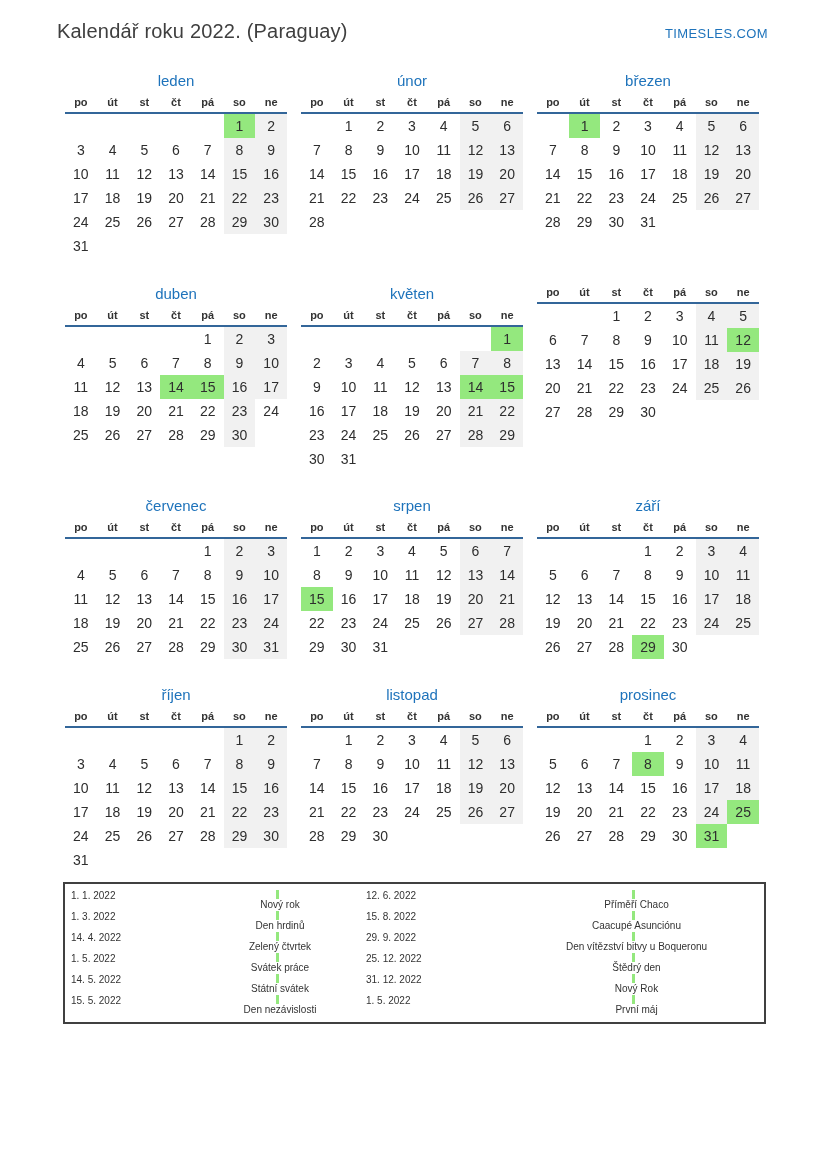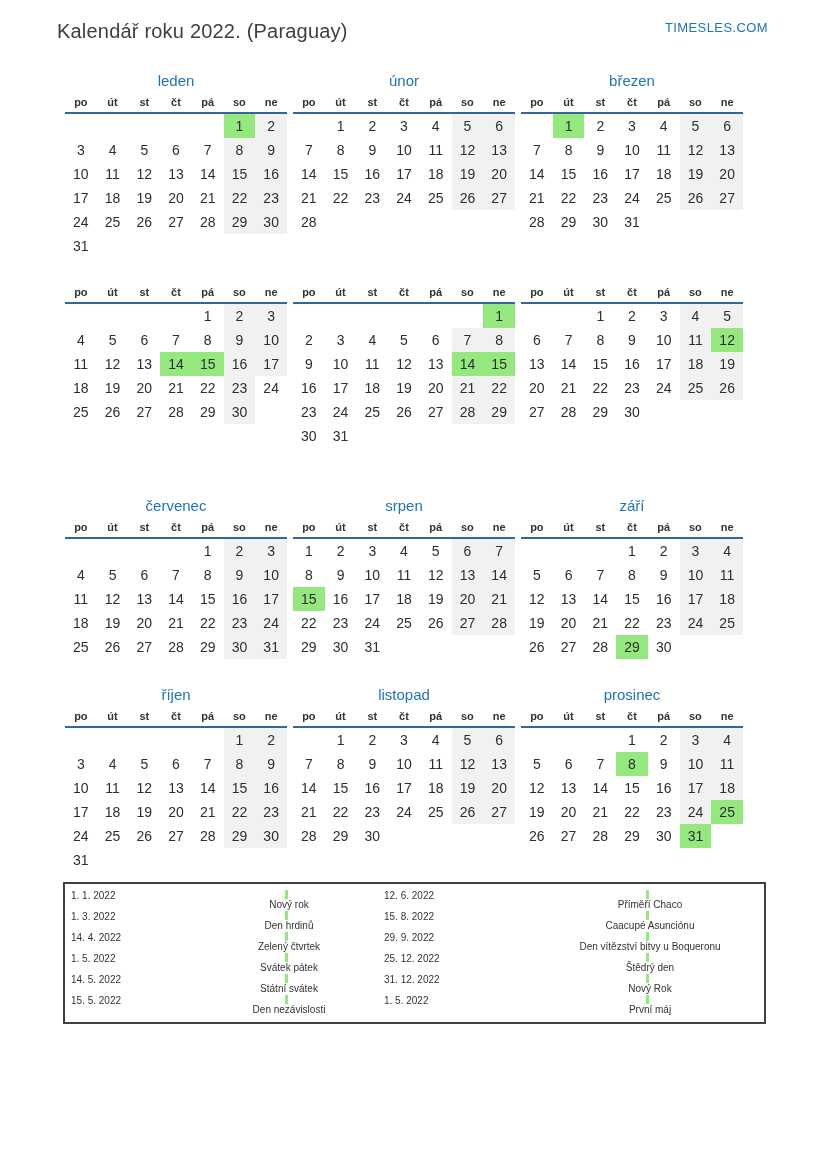--- a/index.html
+++ b/index.html
@@ -8,37 +8,37 @@
   }
   *{box-sizing:border-box;}
   html,body{margin:0;padding:0;}
   body{
     width:827px;height:1169px;background:#ffffff;
     font-family:"Liberation Sans",sans-serif;overflow:hidden;
   }
   header{display:flex;justify-content:space-between;align-items:flex-start;
     padding:20px 59px 0 57px;}
   h1{margin:0;font-size:20px;font-weight:400;color:var(--titlegray);letter-spacing:0.2px;}
-  .site{font-size:13px;color:var(--blue);letter-spacing:0.4px;
+  .site{font-size:13px;color:var(--blue);margin-top:6px;letter-spacing:0.4px;
     text-decoration:none;cursor:pointer;}
-  .months{display:grid;grid-template-columns:repeat(3,222px);column-gap:6px;
+  .months{display:grid;grid-template-columns:repeat(3,222px);column-gap:14px;
     grid-template-rows:213px 212px 189px auto;margin:29px 13px 0 65px;}
   .month{width:222px;}
   .mtitle{font-size:15px;color:var(--blue);text-align:center;line-height:18px;
     margin-bottom:5px;}
   .wrow{display:grid;grid-template-columns:repeat(7,1fr);}
   .whead{border-bottom:2px solid var(--navy);padding-bottom:2px;font-weight:bold;}
   .wd{font-size:11px;color:#333333;text-align:center;line-height:15px;}
   .cell{display:flex;align-items:center;justify-content:center;height:24px;
     font-size:14px;color:var(--text);}
   .wknd{background:var(--gray);}
   .hl{background:var(--green);}
   .legend{margin:10px 0 0 63px;width:703px;border:2px solid var(--border);
     padding:6px 0;}
-  .lrow{display:grid;grid-template-columns:135px 160px 149px auto;gap:9px;}
+  .lrow{display:grid;grid-template-columns:135px 160px 149px auto;}
   .ldate{font-size:10px;color:#333333;line-height:12px;padding-left:6px;}
   .lname{font-size:10px;color:#333333;line-height:12px;display:flex;align-items:center;flex-direction:column;}
   .lbar{display:inline-block;width:3px;height:9px;background:var(--green);
     margin-right:6px;flex:none;}
 </style>
 </head>
 <body>
 
 <div>
   <header>
@@ -221,20 +221,21 @@
           <span class="cell">28</span>
           <span class="cell">29</span>
           <span class="cell">30</span>
           <span class="cell">31</span>
           <span class="cell"></span>
           <span class="cell"></span>
           <span class="cell"></span>
         </div>
       </div>
       <div class="month">
+        <div class="mtitle">duben</div>
         <div class="wrow whead">
           <span class="wd">po</span>
           <span class="wd">út</span>
           <span class="wd">st</span>
           <span class="wd">čt</span>
           <span class="wd">pá</span>
           <span class="wd">so</span>
           <span class="wd">ne</span>
         </div>
         <div class="wrow">
@@ -277,20 +278,21 @@
           <span class="cell">25</span>
           <span class="cell">26</span>
           <span class="cell">27</span>
           <span class="cell">28</span>
           <span class="cell">29</span>
           <span class="cell wknd">30</span>
           <span class="cell"></span>
         </div>
       </div>
       <div class="month">
+        <div class="mtitle">květen</div>
         <div class="wrow whead">
           <span class="wd">po</span>
           <span class="wd">út</span>
           <span class="wd">st</span>
           <span class="wd">čt</span>
           <span class="wd">pá</span>
           <span class="wd">so</span>
           <span class="wd">ne</span>
         </div>
         <div class="wrow">
@@ -791,21 +793,21 @@
         <span class="ldate">29. 9. 2022</span>
         <span class="lname">
           <i class="lbar"></i>
           <span>Den vítězství bitvy u Boqueronu</span>
         </span>
       </div>
       <div class="lrow">
         <span class="ldate">1. 5. 2022</span>
         <span class="lname">
           <i class="lbar"></i>
-          <span>Svátek pátek</span>
+          <span>Svátek práce</span>
         </span>
         <span class="ldate">25. 12. 2022</span>
         <span class="lname">
           <i class="lbar"></i>
           <span>Štědrý den</span>
         </span>
       </div>
       <div class="lrow">
         <span class="ldate">14. 5. 2022</span>
         <span class="lname">

